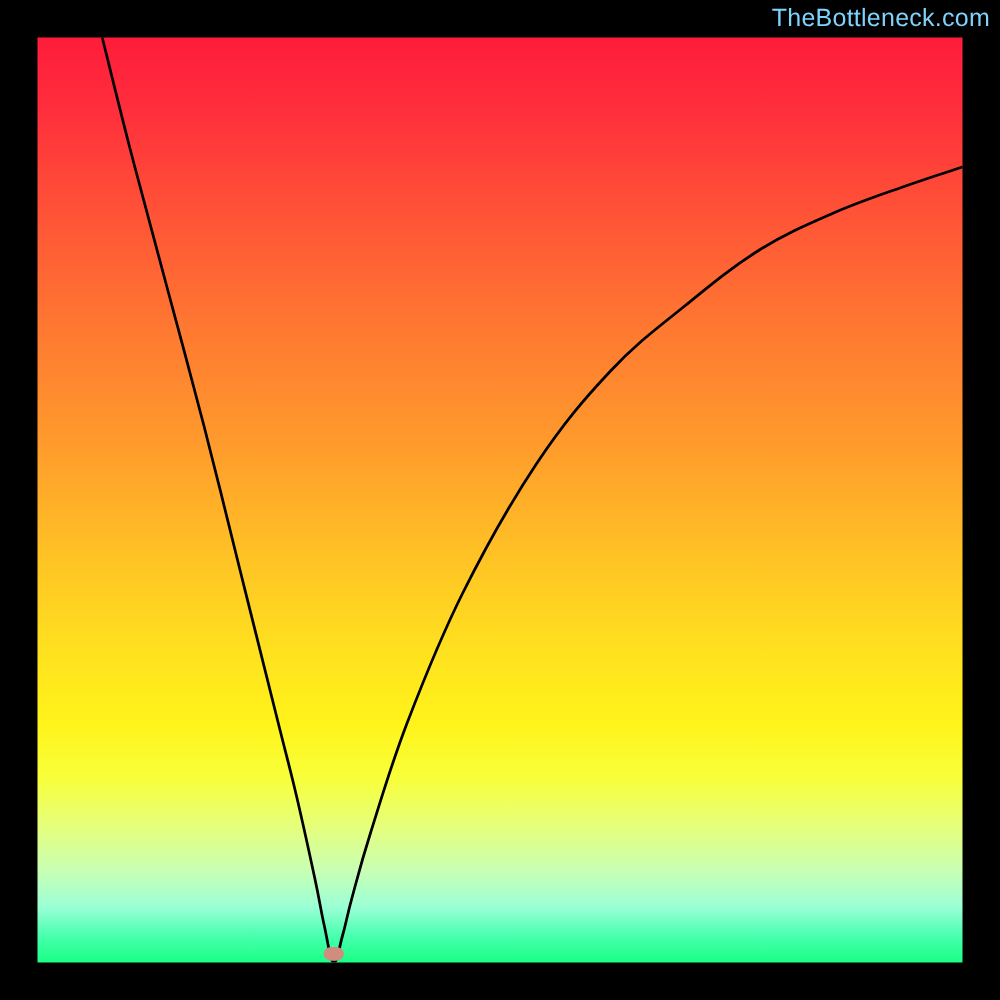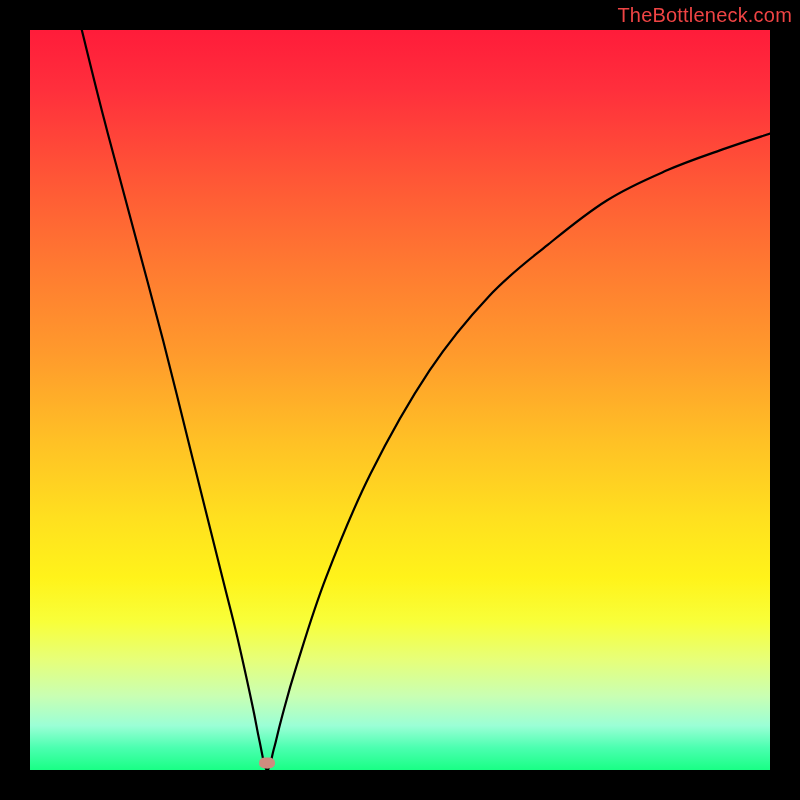--- a/index.html
+++ b/index.html
@@ -39,21 +39,21 @@
       #4bffb0 97%,
       #19ff85 100%
     );
   }
   .watermark {
     position: absolute;
     top: 4px;
     right: 8px;
     font-size: 20px;
     font-weight: 500;
-    color: #ef4444;
+    color: #7dd3fc;
     letter-spacing: 0.2px;
     user-select: none;
   }
   svg.curve {
     position: absolute;
     inset: 0;
     width: 100%;
     height: 100%;
   }
   .marker {

